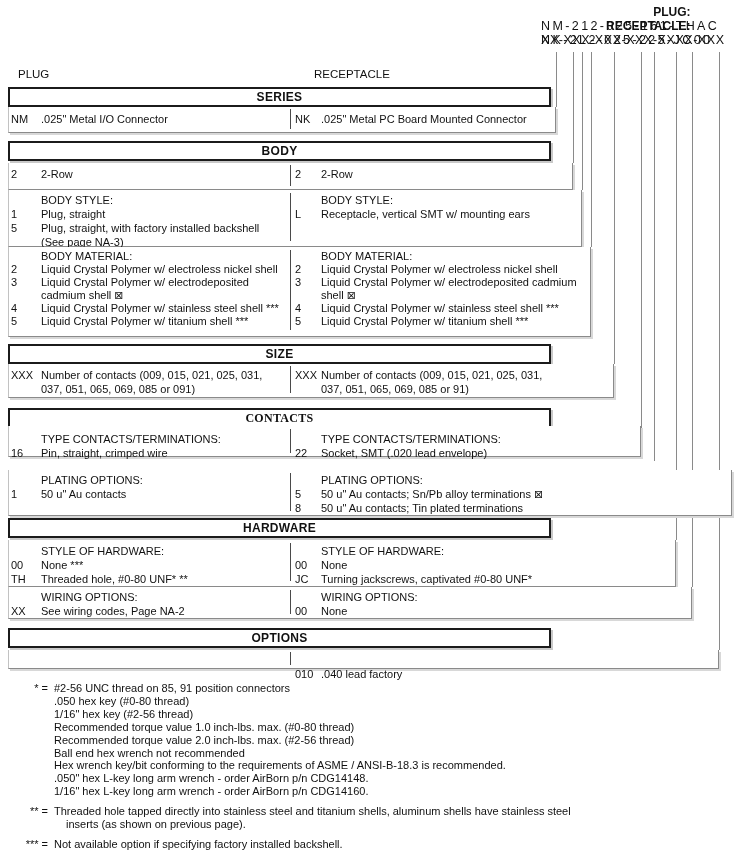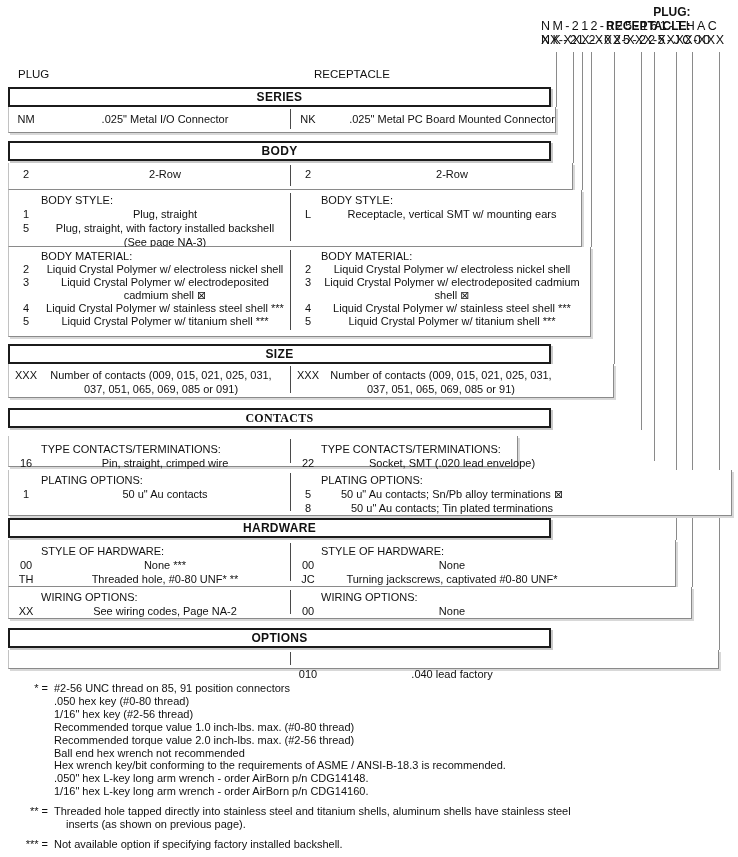--- a/index.html
+++ b/index.html
@@ -23,34 +23,34 @@
 
   
   .band{position:absolute;left:8px;background:#fff;box-sizing:border-box;
         border-left:1px solid #c2c2c2;border-right:1px solid #8a8a8a;border-bottom:1px solid #8a8a8a;
         box-shadow:2px 2px 0 #d8d8d8;line-height:14px;}
   .divider{position:absolute;left:281px;width:1px;background:#4a4a4a;}
   .col-plug{position:absolute;left:2px;width:278px;}
   .col-recep{position:absolute;left:286px;width:292px;}
   .heading{padding-left:30px;white-space:nowrap;}
   .col-recep .heading{padding-left:26px;}
-  .item{display:flex;align-items:flex-start;text-align:center;}
+  .item{display:flex;align-items:flex-start;}
   .code{flex:0 0 30px;white-space:nowrap;}
   .col-recep .code{flex:0 0 26px;}
   .txt{width:256px;}
   .col-recep .txt{width:262px;}
   .w-narrow .txt{width:240px;}
 
   
   .b-series{top:107px;height:26px;width:548px;padding-top:5px;}
   .b-bodyrow{top:163px;height:27px;width:565px;padding-top:4px;}
   .b-bodystyle{top:190px;height:57px;width:574px;padding-top:3px;}
   .b-bodymat{top:247px;height:90px;width:583px;padding-top:3px;line-height:12.9px;}
   .b-size{top:364px;height:34px;width:606px;padding-top:4px;}
-  .b-ctype{top:436px;height:31px;width:510px;padding-top:6px;}
+  .b-ctype{top:426px;height:31px;width:633px;padding-top:6px;}
   .b-cplating{top:470px;height:46px;width:724px;padding-top:3px;}
   .b-hwstyle{top:540px;height:47px;width:668px;padding-top:4px;}
   .b-hwwiring{top:587px;height:32px;width:684px;padding-top:3px;}
   .b-options{top:650px;height:19px;width:711px;padding-top:17px;}
 
   
   .vline{position:absolute;width:1px;background:#8a8a8a;top:52px;}
 
   
   .footnotes{position:absolute;left:0;top:682px;width:738px;line-height:12.9px;}

